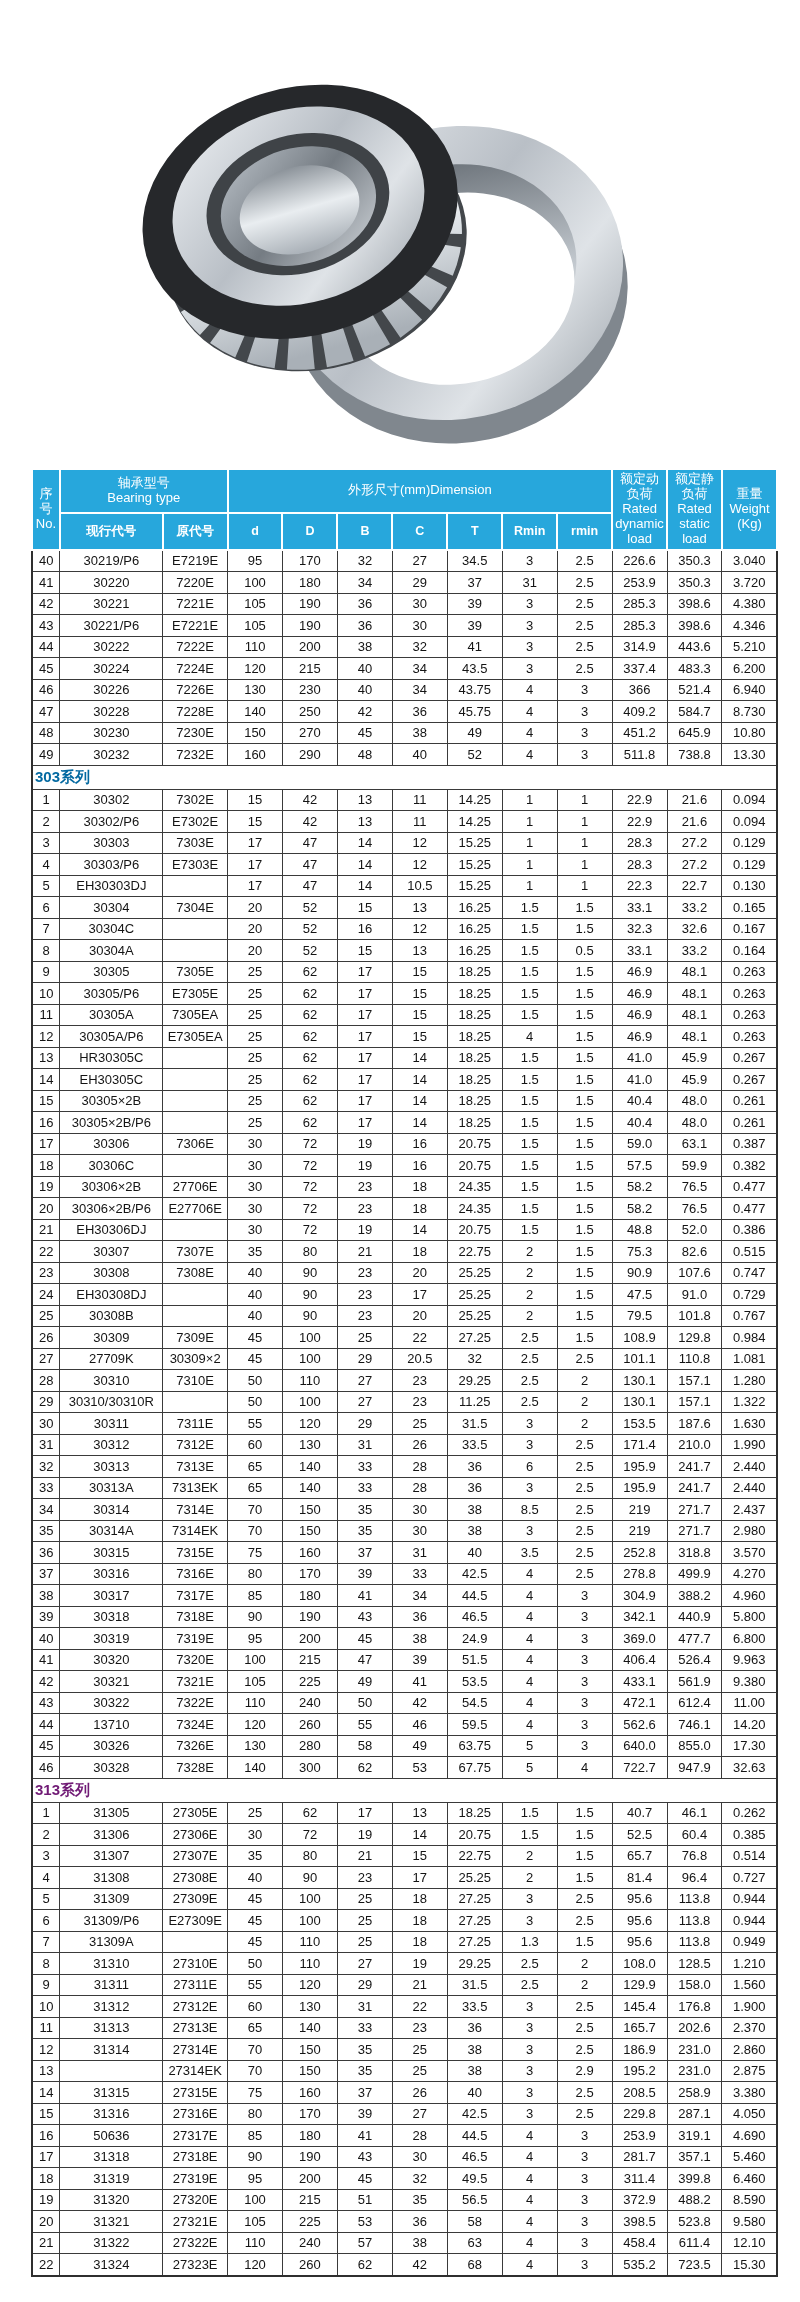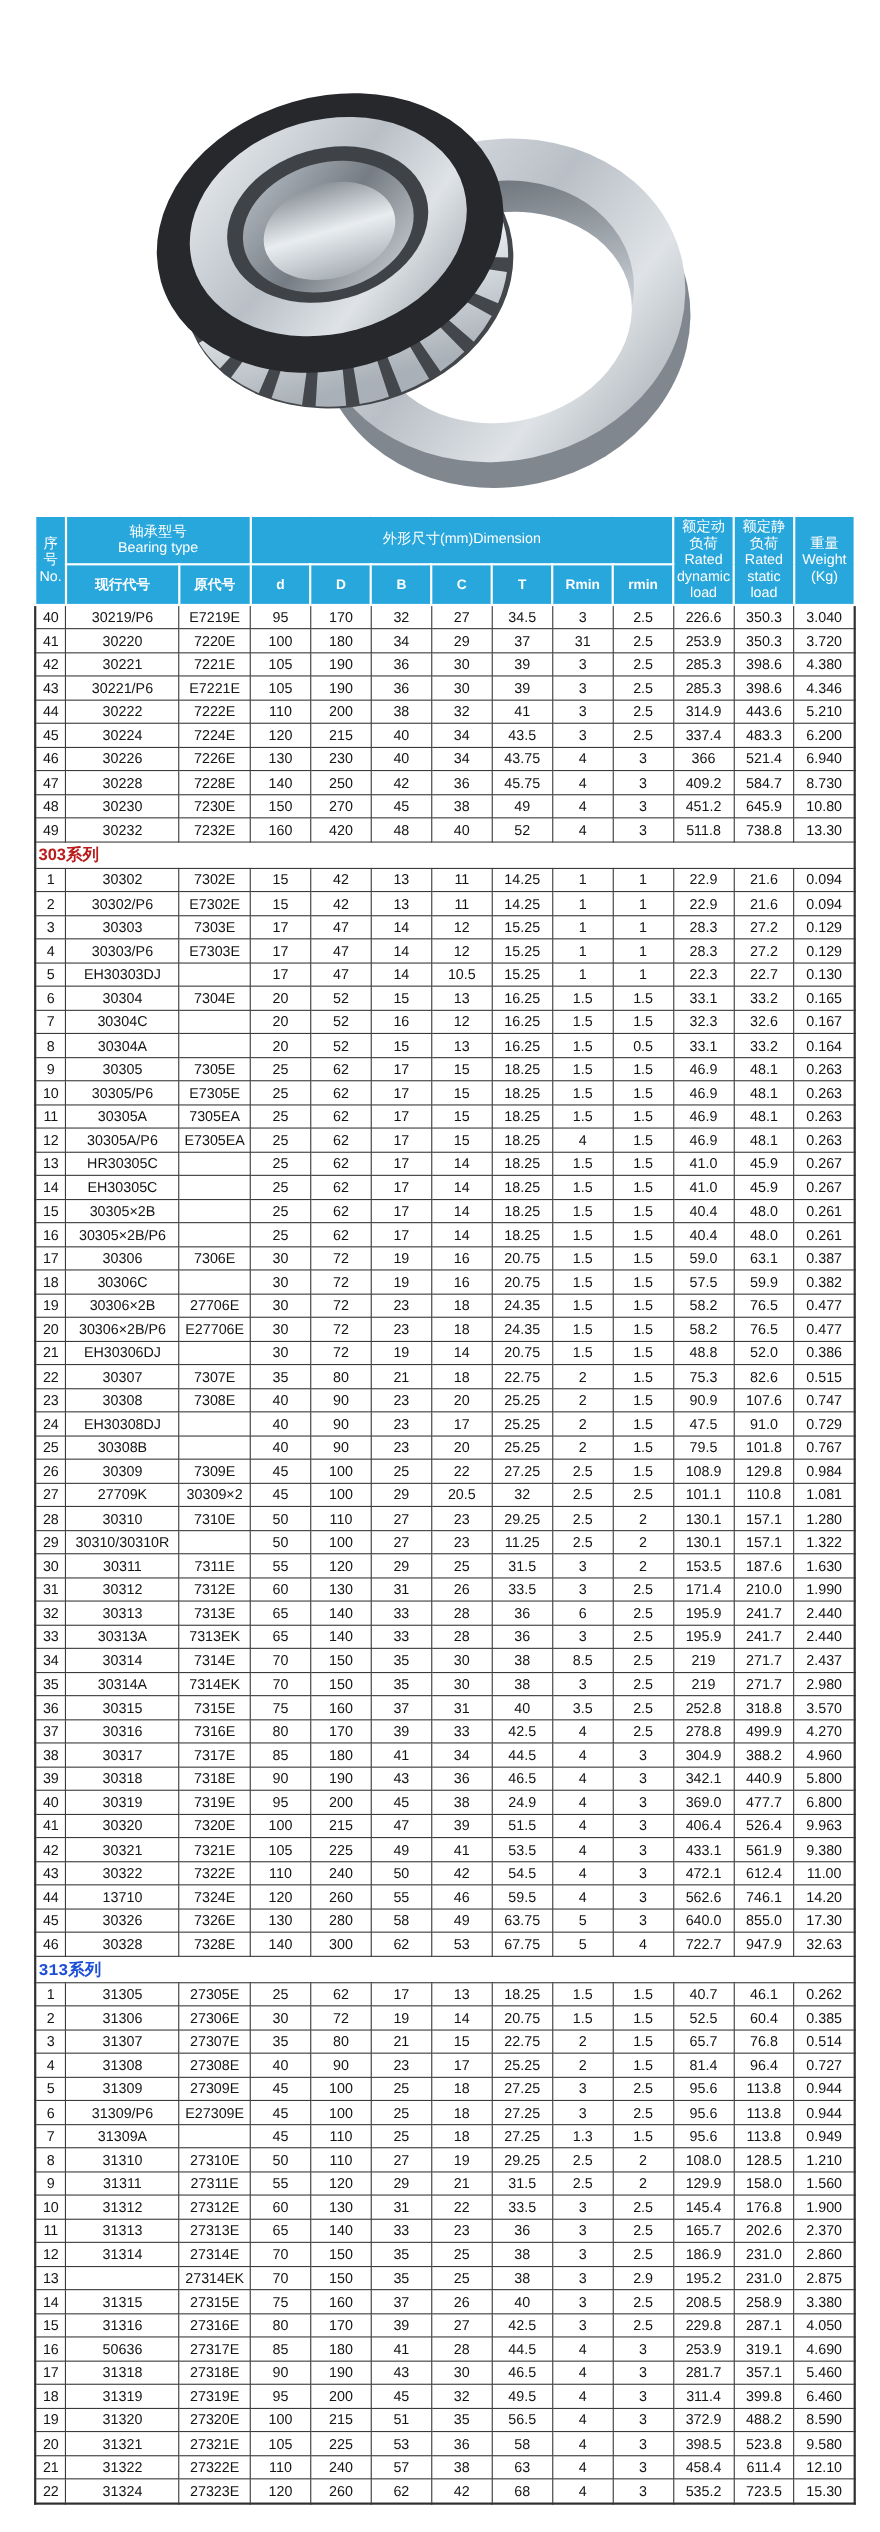--- a/index.html
+++ b/index.html
@@ -268,32 +268,32 @@
         <td>3</td>
         <td>451.2</td>
         <td>645.9</td>
         <td>10.80</td>
       </tr>
       <tr>
         <td>49</td>
         <td>30232</td>
         <td>7232E</td>
         <td>160</td>
-        <td>420</td>
+        <td>290</td>
         <td>48</td>
         <td>40</td>
         <td>52</td>
         <td>4</td>
         <td>3</td>
         <td>511.8</td>
         <td>738.8</td>
         <td>13.30</td>
       </tr>
       <tr class="section-row">
-        <td colspan="13" style="color: #b91c1c;">303系列</td>
+        <td colspan="13" style="color: #0369a1;">303系列</td>
       </tr>
       <tr>
         <td>1</td>
         <td>30302</td>
         <td>7302E</td>
         <td>15</td>
         <td>42</td>
         <td>13</td>
         <td>11</td>
         <td>14.25</td>
@@ -972,21 +972,21 @@
         <td>62</td>
         <td>53</td>
         <td>67.75</td>
         <td>5</td>
         <td>4</td>
         <td>722.7</td>
         <td>947.9</td>
         <td>32.63</td>
       </tr>
       <tr class="section-row">
-        <td colspan="13" style="color: #1d4ed8; font-family: Liberation Mono, monospace;">313系列</td>
+        <td colspan="13" style="color: #701a75;">313系列</td>
       </tr>
       <tr>
         <td>1</td>
         <td>31305</td>
         <td>27305E</td>
         <td>25</td>
         <td>62</td>
         <td>17</td>
         <td>13</td>
         <td>18.25</td>

